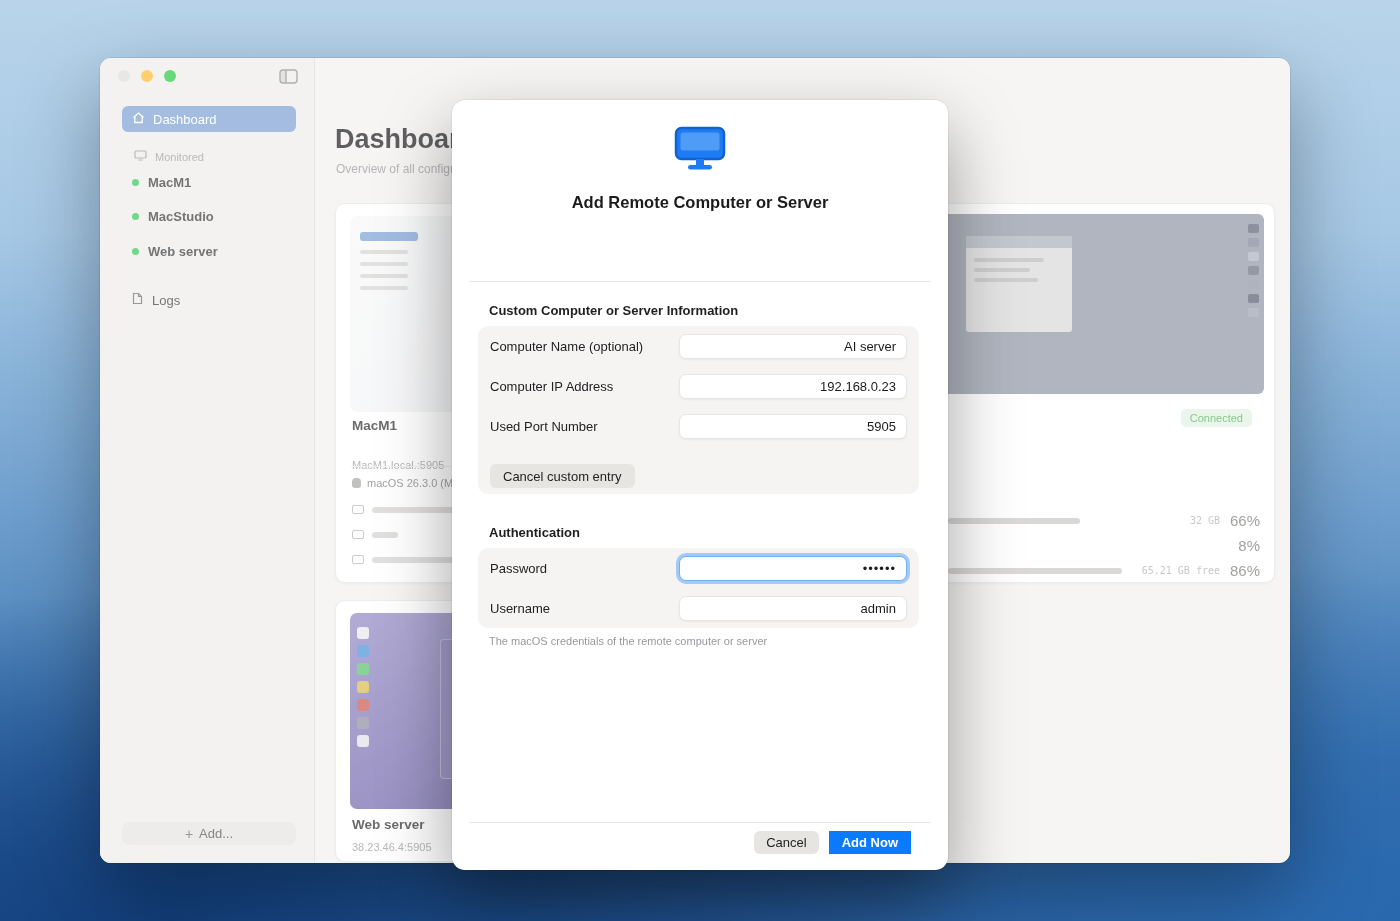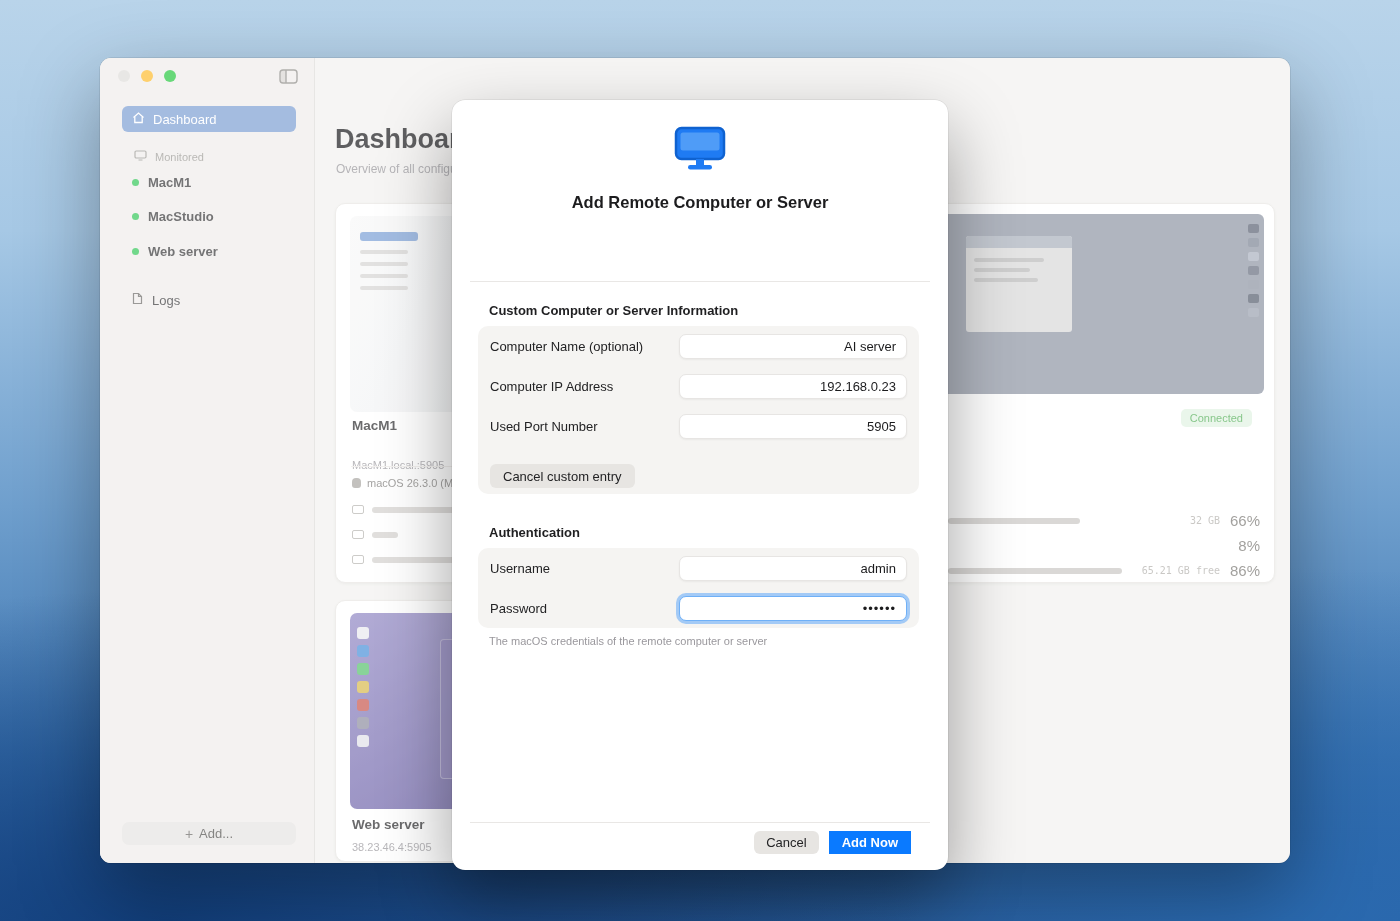--- a/index.html
+++ b/index.html
@@ -329,26 +329,26 @@
       <div class="f-row">
         <span class="f-label">Used Port Number</span>
         <input class="f-input" type="text" value="5905" style="">
       </div>
       <button class="btn-gray cancel-custom">Cancel custom entry</button>
     </div>
 
     <div class="m-section sc2">Authentication</div>
     <div class="group g2">
       <div class="f-row">
+        <span class="f-label">Password</span>
+        <input class="f-input focused" type="text" value="••••••" style="">
+      </div>
+      <div class="f-row">
         <span class="f-label">Username</span>
         <input class="f-input" type="text" value="admin" style="">
-      </div>
-      <div class="f-row">
-        <span class="f-label">Password</span>
-        <input class="f-input focused" type="text" value="••••••" style="">
       </div>
     </div>
 
     <div class="m-help">The macOS credentials of the remote computer or server</div>
 
     <div class="m-div d2"></div>
     <div class="m-footer">
       <button class="btn-gray">Cancel</button>
       <button class="btn-blue">Add Now</button>
     </div>

